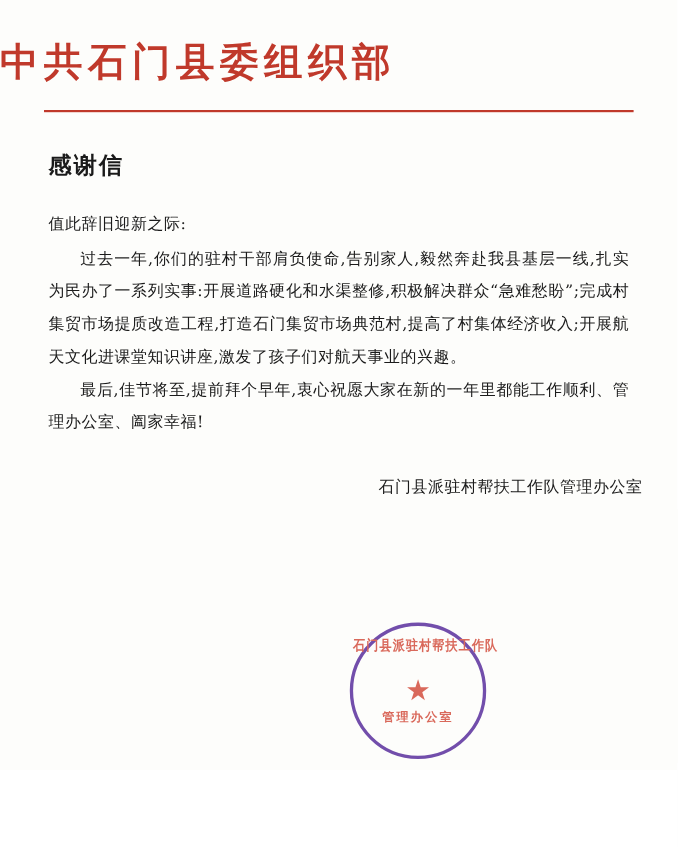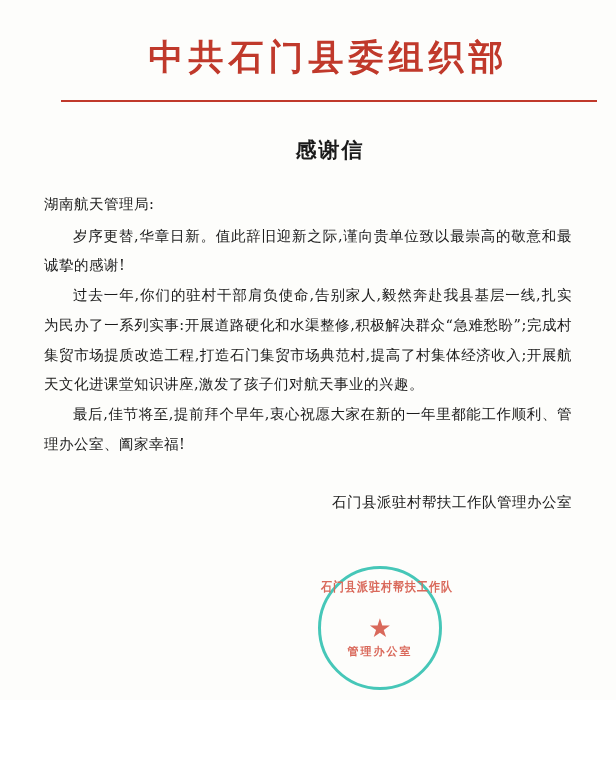--- a/index.html
+++ b/index.html
@@ -13,41 +13,39 @@
     font-family: "DejaVu Sans", "Liberation Sans", sans-serif;
     overflow: hidden;
   }
   .page {
     position: relative;
     width: 616px;
     height: 770px;
     background: #fdfdfb;
   }
   .letterhead {
-    text-align: center;
     padding-top: 36px;
-    padding-left: 41px;
   }
   .letterhead-title {
     color: #c0392b;
     font-family: "DejaVu Serif", "Liberation Serif", serif;
     font-weight: bold;
     font-size: 35px;
     letter-spacing: 5px;
     line-height: 1.2;
     white-space: nowrap;
   }
   .rule {
     width: 536px;
     height: 2px;
     background: #c0392b;
     margin: 22px auto 0 auto;
   }
   .doc-title {
-    text-align: center;
+    text-align: left;
     margin-top: 34px;
     font-family: "DejaVu Serif", "Liberation Serif", serif;
     font-weight: bold;
     font-size: 21px;
     color: #1a1a1a;
     letter-spacing: 2px;
     padding-left: 44px;
   }
   .body-area {
     margin: 26px 44px 0 44px;
@@ -60,38 +58,38 @@
   .salutation {
     margin-bottom: 2px;
     letter-spacing: 0.5px;
   }
   .para {
     text-indent: 2em;
     letter-spacing: 0.5px;
     margin: 0;
   }
   .signature-block {
-    margin: 30px 44px 0 0;
+    margin: 30px 32px 0 0;
     text-align: right;
     font-family: "DejaVu Serif", "Liberation Serif", serif;
     font-size: 14.5px;
     color: #1b1b1b;
     line-height: 1.9;
     letter-spacing: 0.5px;
     position: relative;
     z-index: 1;
     padding-left: 13px;
   }
   .stamp {
     position: absolute;
     left: 318px;
     top: 566px;
     width: 118px;
     height: 118px;
-    border: 3px solid #14b8a6;
+    border: 3px solid #4c1d95;
     border-radius: 50%;
     opacity: 0.78;
     color: #d0402f;
     z-index: 3;
     pointer-events: none;
   }
   .stamp-star {
     position: absolute;
     left: 50%;
     top: 50%;
@@ -138,22 +136,21 @@
 <div class="page">
 
   <div class="letterhead">
     <div class="letterhead-title">中共石门县委组织部</div>
     <div class="rule"></div>
   </div>
 
   <div class="doc-title">感谢信</div>
 
   <div class="body-area">
-    <div class="salutation">湖南航天管理局:</div>
-    <p class="para">岁序更替,华章日新。值此辞旧迎新之际,谨向贵单位致以最崇高的敬意和最诚挚的感谢!</p>
+    <div class="salutation">值此辞旧迎新之际:</div>
     <p class="para">过去一年,你们的驻村干部肩负使命,告别家人,毅然奔赴我县基层一线,扎实为民办了一系列实事:开展道路硬化和水渠整修,积极解决群众“急难愁盼”;完成村集贸市场提质改造工程,打造石门集贸市场典范村,提高了村集体经济收入;开展航天文化进课堂知识讲座,激发了孩子们对航天事业的兴趣。</p>
     <p class="para">最后,佳节将至,提前拜个早年,衷心祝愿大家在新的一年里都能工作顺利、管理办公室、阖家幸福!</p>
   </div>
 
   <div class="signature-block">
     <div>石门县派驻村帮扶工作队管理办公室</div>
   </div>
 
   <div class="stamp">
     <div class="stamp-top-text">石门县派驻村帮扶工作队</div>

